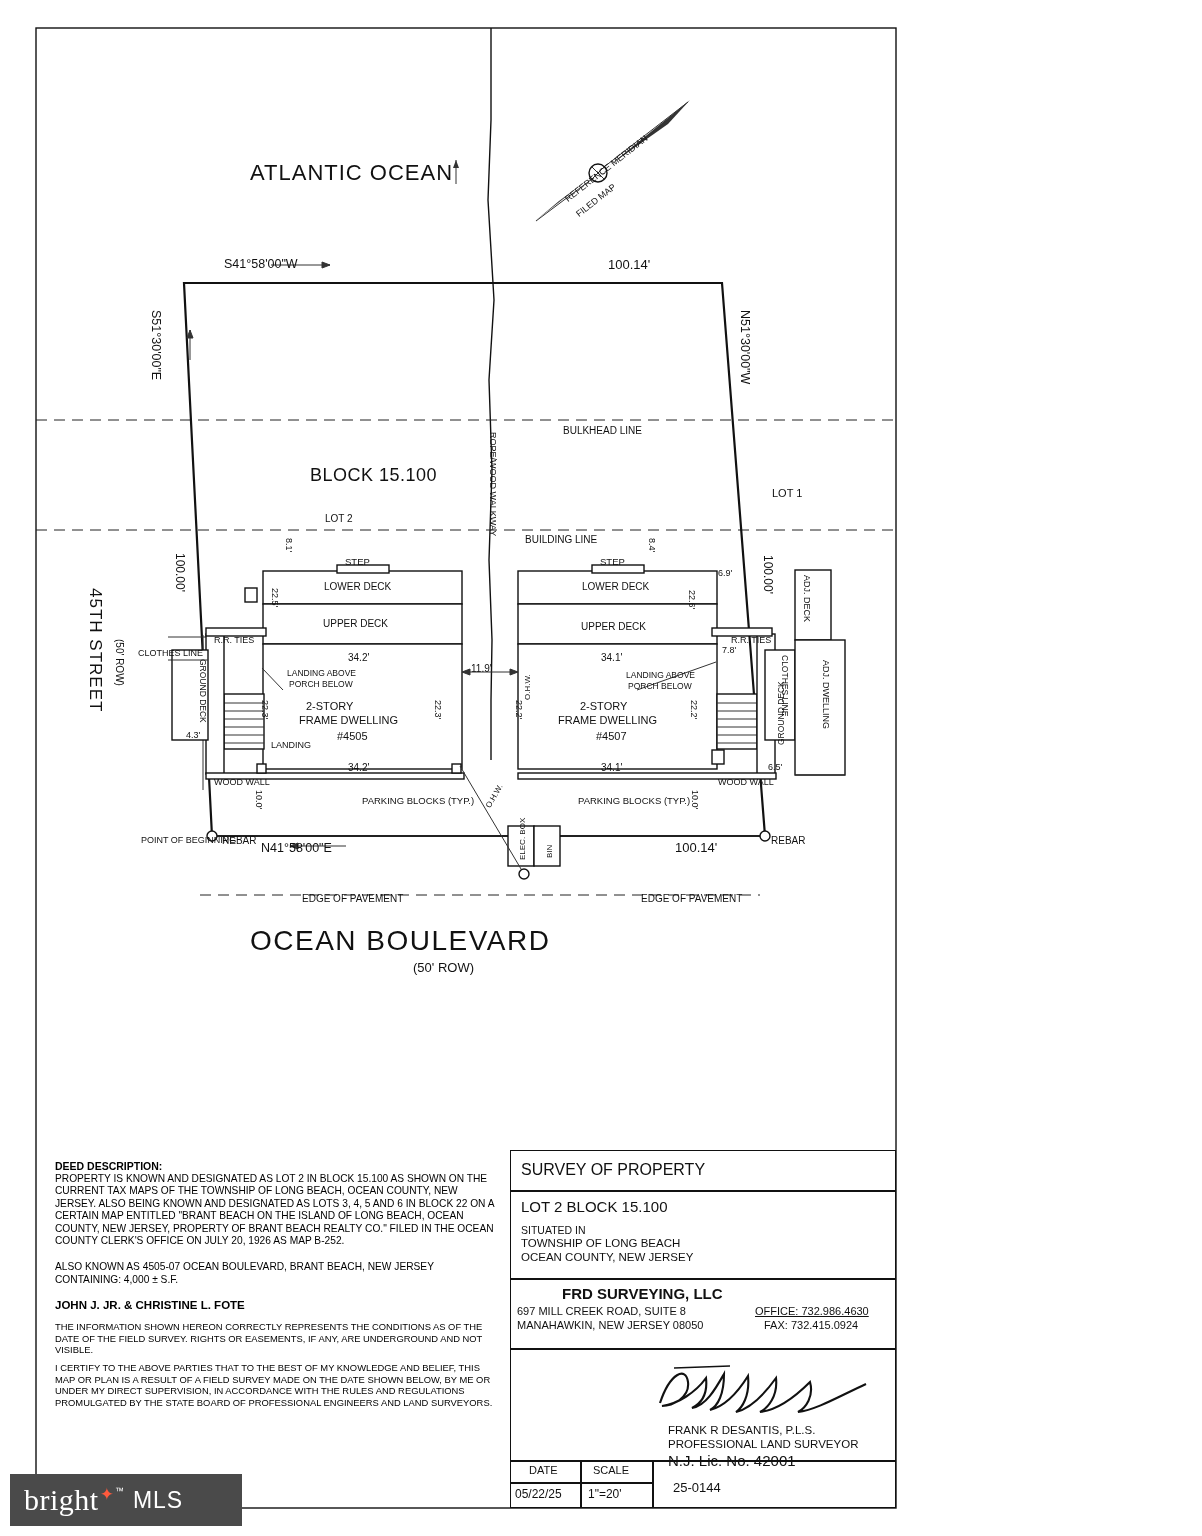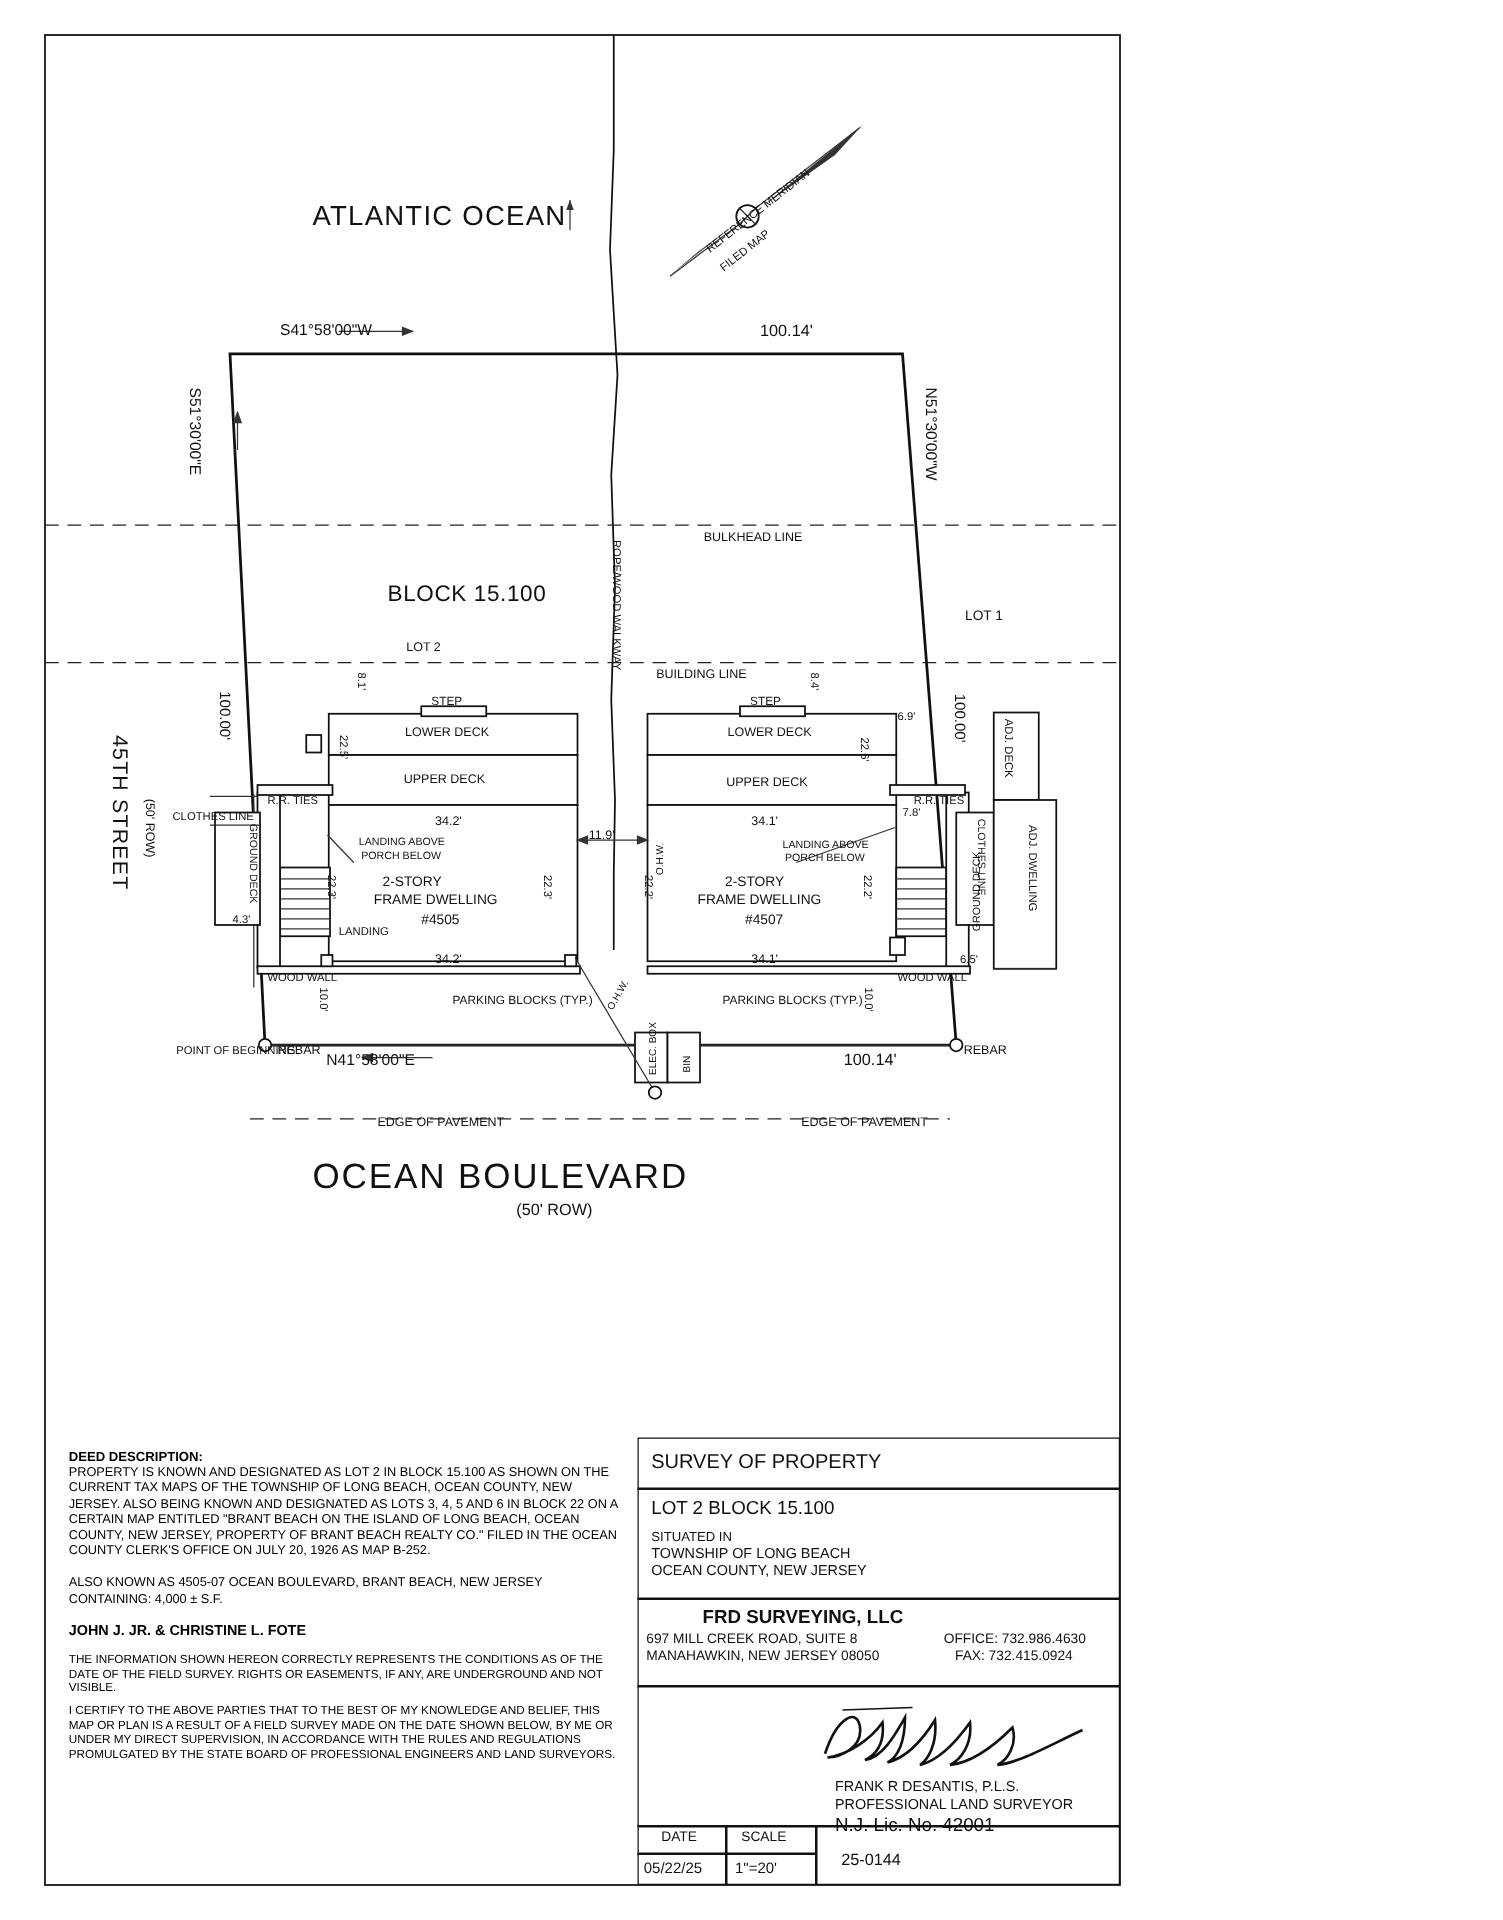--- a/index.html
+++ b/index.html
@@ -265,32 +265,38 @@
 
   <div class="txt" style="left:521px;top:1161px;font-size:16px;">SURVEY OF PROPERTY</div>
   <div class="txt" style="left:521px;top:1198px;font-size:15px;">LOT 2 BLOCK 15.100</div>
   <div class="txt" style="left:521px;top:1224px;font-size:10.5px;">SITUATED IN</div>
   <div class="txt" style="left:521px;top:1237px;font-size:11.5px;">TOWNSHIP OF LONG BEACH</div>
   <div class="txt" style="left:521px;top:1251px;font-size:11.5px;">OCEAN COUNTY, NEW JERSEY</div>
 
   <div class="txt" style="left:530px;top:1285px;font-size:15px;font-weight:bold;margin-left:32px;">FRD SURVEYING, LLC</div>
   <div class="txt" style="left:517px;top:1305px;font-size:11px;">697 MILL CREEK ROAD, SUITE 8</div>
   <div class="txt" style="left:517px;top:1319px;font-size:11px;">MANAHAWKIN, NEW JERSEY 08050</div>
-  <div class="txt" style="left:755px;top:1305px;font-size:11px;">OFFICE: 732.986.4630</div>
+  <div class="txt" style="left:755px;top:1305px;font-size:11px;text-decoration:underline;">OFFICE: 732.986.4630</div>
   <div class="txt" style="left:764px;top:1319px;font-size:11px;">FAX: 732.415.0924</div>
 
   <svg width="386" height="120" style="left:510px;top:1348px;">
     <path d="M150 55 C160 25, 176 18, 178 34 C180 50, 162 58, 152 58 C168 56, 186 44, 196 30 C198 48, 190 56, 182 60 C196 58, 206 40, 214 26 C214 46, 208 58, 200 62 C216 58, 228 44, 238 28 C240 48, 232 60, 226 64 C242 60, 256 44, 266 30 C268 48, 258 60, 250 64 C268 62, 286 48, 300 34 C304 48, 296 60, 288 64 C306 62, 330 48, 356 36" fill="none" stroke="#111" stroke-width="2.1"></path>
     <path d="M164 20 L220 18" fill="none" stroke="#111" stroke-width="1.4"></path>
   </svg>
 
   <div class="txt" style="left:668px;top:1424px;font-size:11.5px;">FRANK R DESANTIS, P.L.S.</div>
   <div class="txt" style="left:668px;top:1438px;font-size:11.5px;">PROFESSIONAL LAND SURVEYOR</div>
   <div class="txt" style="left:668px;top:1452px;font-size:15px;">N.J. Lic. No. 42001</div>
 
   <div class="txt" style="left:529px;top:1464px;font-size:11px;">DATE</div>
   <div class="txt" style="left:515px;top:1487px;font-size:12px;">05/22/25</div>
   <div class="txt" style="left:593px;top:1464px;font-size:11px;">SCALE</div>
   <div class="txt" style="left:588px;top:1487px;font-size:12px;">1"=20'</div>
   <div class="txt" style="left:673px;top:1480px;font-size:13px;">25-0144</div>
 
+  <div id="wm">
+    <span class="b">bright</span>
+      <span class="star">✦</span>
+      <span class="tm">™</span>
+    <span class="mls">MLS</span>
+  </div>
 
 </div>
 
 </body></html>

